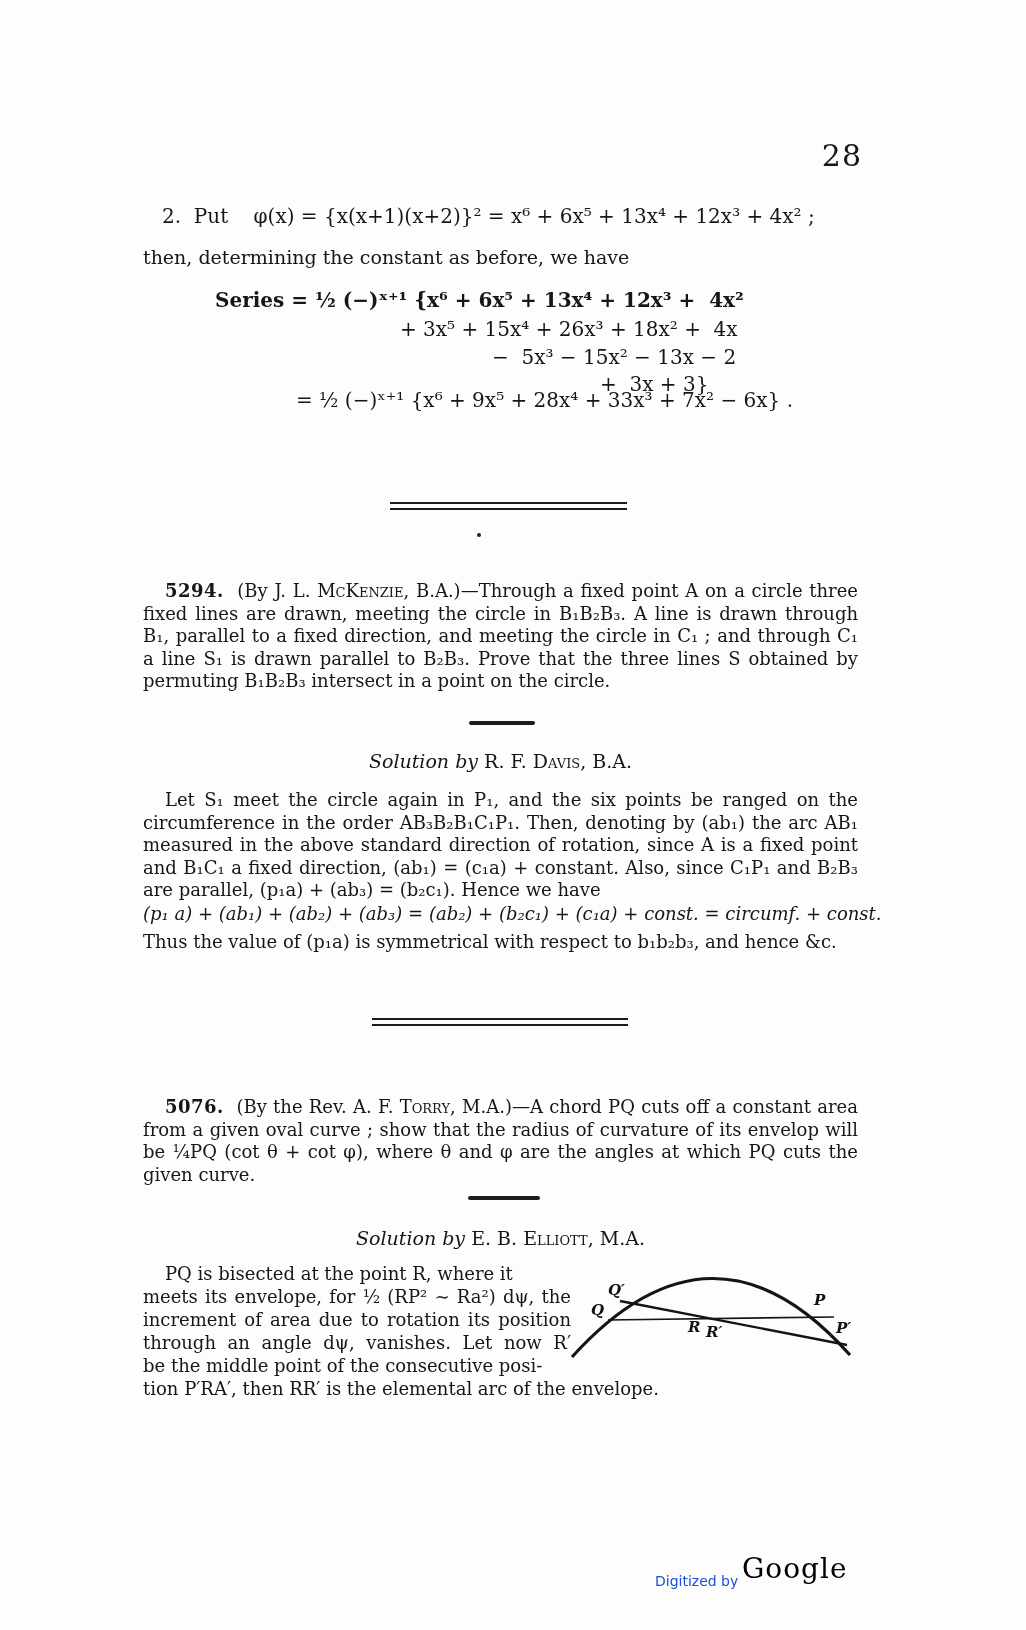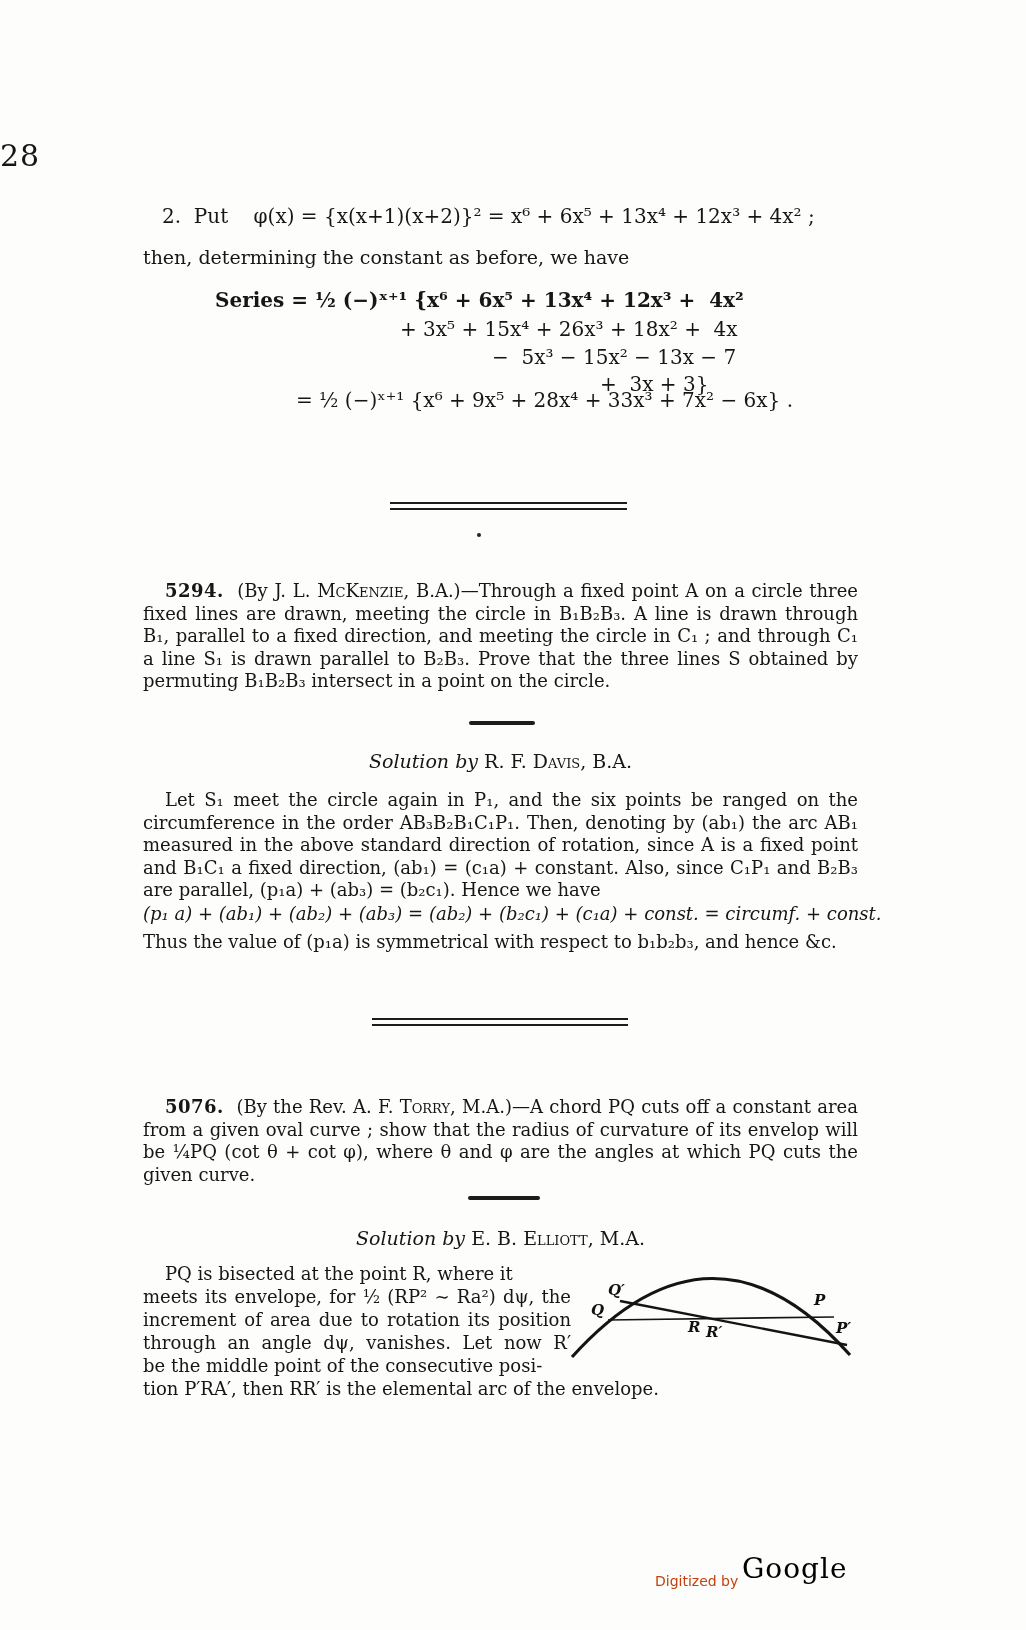--- a/index.html
+++ b/index.html
@@ -4,21 +4,21 @@
 <style>
   * { margin:0; padding:0; box-sizing:border-box; }
   html,body { background:#ffffff; }
   .page {
     position:relative; width:1026px; height:1630px;
     background:#fdfdfc; margin:0 auto; overflow:hidden;
     font-family:"DejaVu Serif","Liberation Serif",serif;
     color:#161616;
   }
   .abs { position:absolute; }
-  .page-num { width:862px; text-align:left; font-size:30px; letter-spacing:1px; }
+  .page-num { width:862px; text-align:right; font-size:30px; letter-spacing:1px; }
   .math { font-size:20px; white-space:pre; }
   .body-text {
     width:715px; font-size:18px; line-height:22.5px; text-align:justify;
   }
   .indent { text-indent:22px; }
   .prob-num { font-weight:bold; letter-spacing:0.5px; }
   .sc { font-variant:small-caps; }
   .ital { font-style:italic; }
   .sol-head { width:715px; text-align:center; font-size:19px; }
   .rule-double { border-top:2.5px solid #1c1c1c; border-bottom:2.5px solid #1c1c1c; height:8px; }
@@ -27,36 +27,36 @@
   .eq-line { width:715px; font-size:18px; font-style:italic; white-space:nowrap; }
   .col-line { width:428px; font-size:18px; line-height:23px; white-space:nowrap; }
   .col-line.just { white-space:normal; text-align:justify; text-align-last:justify; }
   .full-line { width:715px; font-size:18px; line-height:23px; white-space:nowrap; }
   .fig { width:402px; height:130px; }
   .fig svg { position:absolute; left:0; top:0; }
   .fig-label {
     position:absolute; font-weight:bold; font-style:italic; font-size:15px; color:#111;
     font-family:"DejaVu Serif",serif;
   }
-  .wm-prefix { font-family:"DejaVu Sans","Liberation Sans",sans-serif; font-size:14px; color:#c2410c; }
+  .wm-prefix { font-family:"DejaVu Sans","Liberation Sans",sans-serif; font-size:14px; color:#1d4ed8; }
   .wm-logo { font-size:28px; color:#000000; letter-spacing:1px; }
 </style>
 </head>
 <body>
 
 <div class="page">
 
   <div class="abs page-num" style="top:138px; left:0;">28</div>
 
   <div class="abs math" style="left:162px; top:204px;">2.  Put    φ(x) = {x(x+1)(x+2)}² = x⁶ + 6x⁵ + 13x⁴ + 12x³ + 4x² ;</div>
   <div class="abs" style="left:143px; top:246px; font-size:19px;">then, determining the constant as before, we have</div>
 
   <div class="abs math" style="left:215px; top:288px;font-weight:bold;">Series = ½ (−)ˣ⁺¹ {x⁶ + 6x⁵ + 13x⁴ + 12x³ +  4x²</div>
   <div class="abs math" style="left:400px; top:317px;">+ 3x⁵ + 15x⁴ + 26x³ + 18x² +  4x</div>
-  <div class="abs math" style="left:492px; top:345px;">−  5x³ − 15x² − 13x − 7</div>
+  <div class="abs math" style="left:492px; top:345px;">−  5x³ − 15x² − 13x − 2</div>
   <div class="abs math" style="left:600px; top:372px;">+  3x + 3}</div>
   <div class="abs math" style="left:296px; top:388px;">= ½ (−)ˣ⁺¹ {x⁶ + 9x⁵ + 28x⁴ + 33x³ + 7x² − 6x} .</div>
 
   <div class="abs rule-double" style="left:390px; top:502px; width:237px;"></div>
   <div class="abs dot" style="left:477px; top:533px;"></div>
 
   <p class="abs body-text indent" style="left:143px; top:580px;"><span class="prob-num">5294.</span>&nbsp;&nbsp;<span>(By J. L. </span><span class="sc">McKenzie</span><span>, B.A.)</span><span>—Through a fixed point A on a circle three fixed lines are drawn, meeting the circle in B₁B₂B₃.  A line is drawn through B₁, parallel to a fixed direction, and meeting the circle in C₁ ;  and through C₁ a line S₁ is drawn parallel to B₂B₃.  Prove that the three lines S obtained by permuting B₁B₂B₃ intersect in a point on the circle.</span></p>
 
   <div class="abs rule-short" style="left:469px; top:721px; width:66px;"></div>
 

